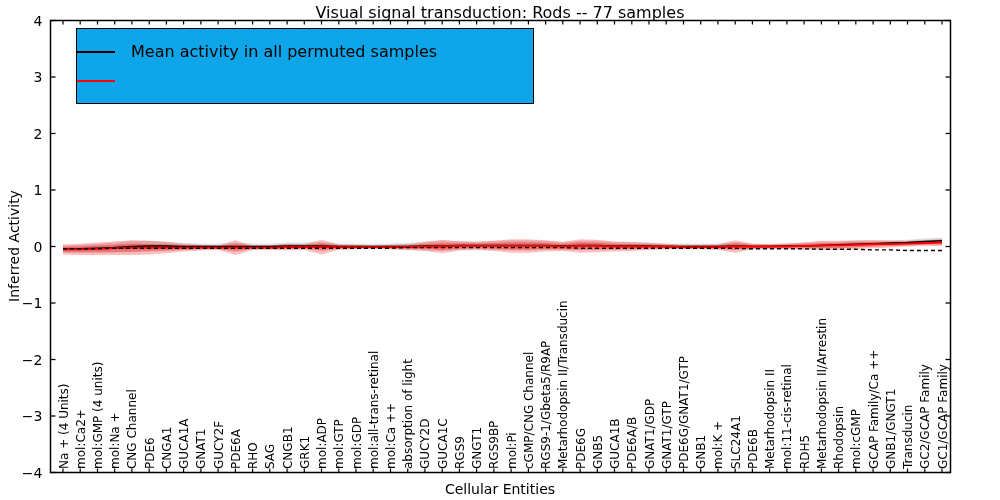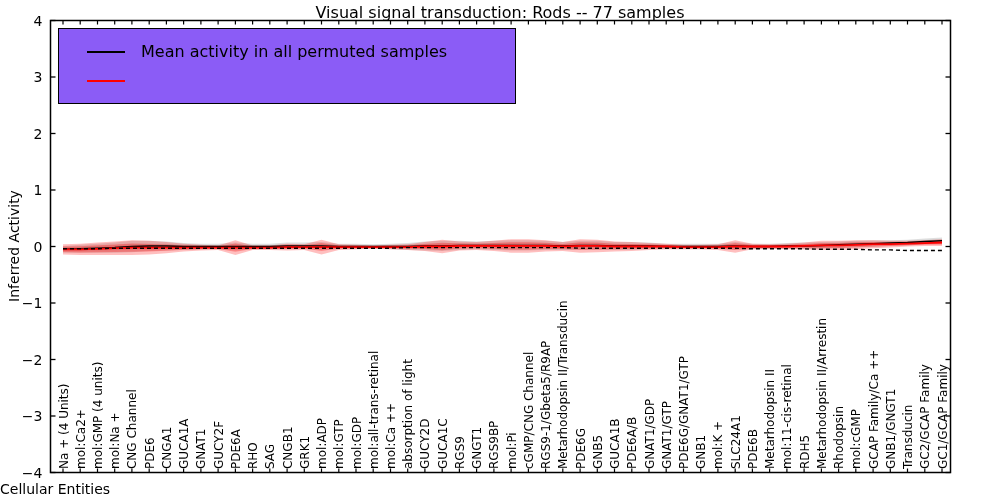--- a/index.html
+++ b/index.html
@@ -1,23 +1,23 @@
 <!DOCTYPE html>
 <html><head>
 <meta charset="utf-8">
 <style>
   html,body{margin:0;padding:0;background:#ffffff;}
   .figure{position:relative;width:1000px;height:500px;background:#ffffff;
           font-family:"DejaVu Sans","Liberation Sans",sans-serif;color:#000;overflow:hidden;}
   .title{position:absolute;left:0;top:3px;width:1000px;text-align:center;font-size:16px;}
-  .xlabel{position:absolute;left:0;top:481px;width:1000px;text-align:left;font-size:14px;}
+  .xlabel{position:absolute;left:0;top:481px;width:1000px;text-align:center;font-size:14px;}
   .ylabel{position:absolute;left:14px;top:246px;transform:translate(-50%,-50%) rotate(-90deg);
           font-size:14px;white-space:nowrap;}
-  .legend{position:absolute;left:58px;top:28px;width:458px;background:#8b5cf6;
-          border:1.6px solid #000;box-sizing:border-box;padding:8px 10px 8px 28px;z-index:5;}
+  .legend{position:absolute;left:76px;top:28px;width:458px;background:#0ea5e9;
+          border:1.6px solid #000;box-sizing:border-box;padding:8px 10px 8px 0;z-index:5;}
   .legend-row{display:flex;align-items:center;height:29px;}
   .legend-swatch{display:inline-block;width:38px;height:2px;margin-right:16px;flex:0 0 38px;}
   .legend-label{font-size:16px;white-space:nowrap;}
   svg{position:absolute;left:0;top:0;}
 </style>
 </head>
 <body>
 
 <div class="figure">
   <svg id="plot" width="1000" height="500" viewBox="0 0 1000 500">

